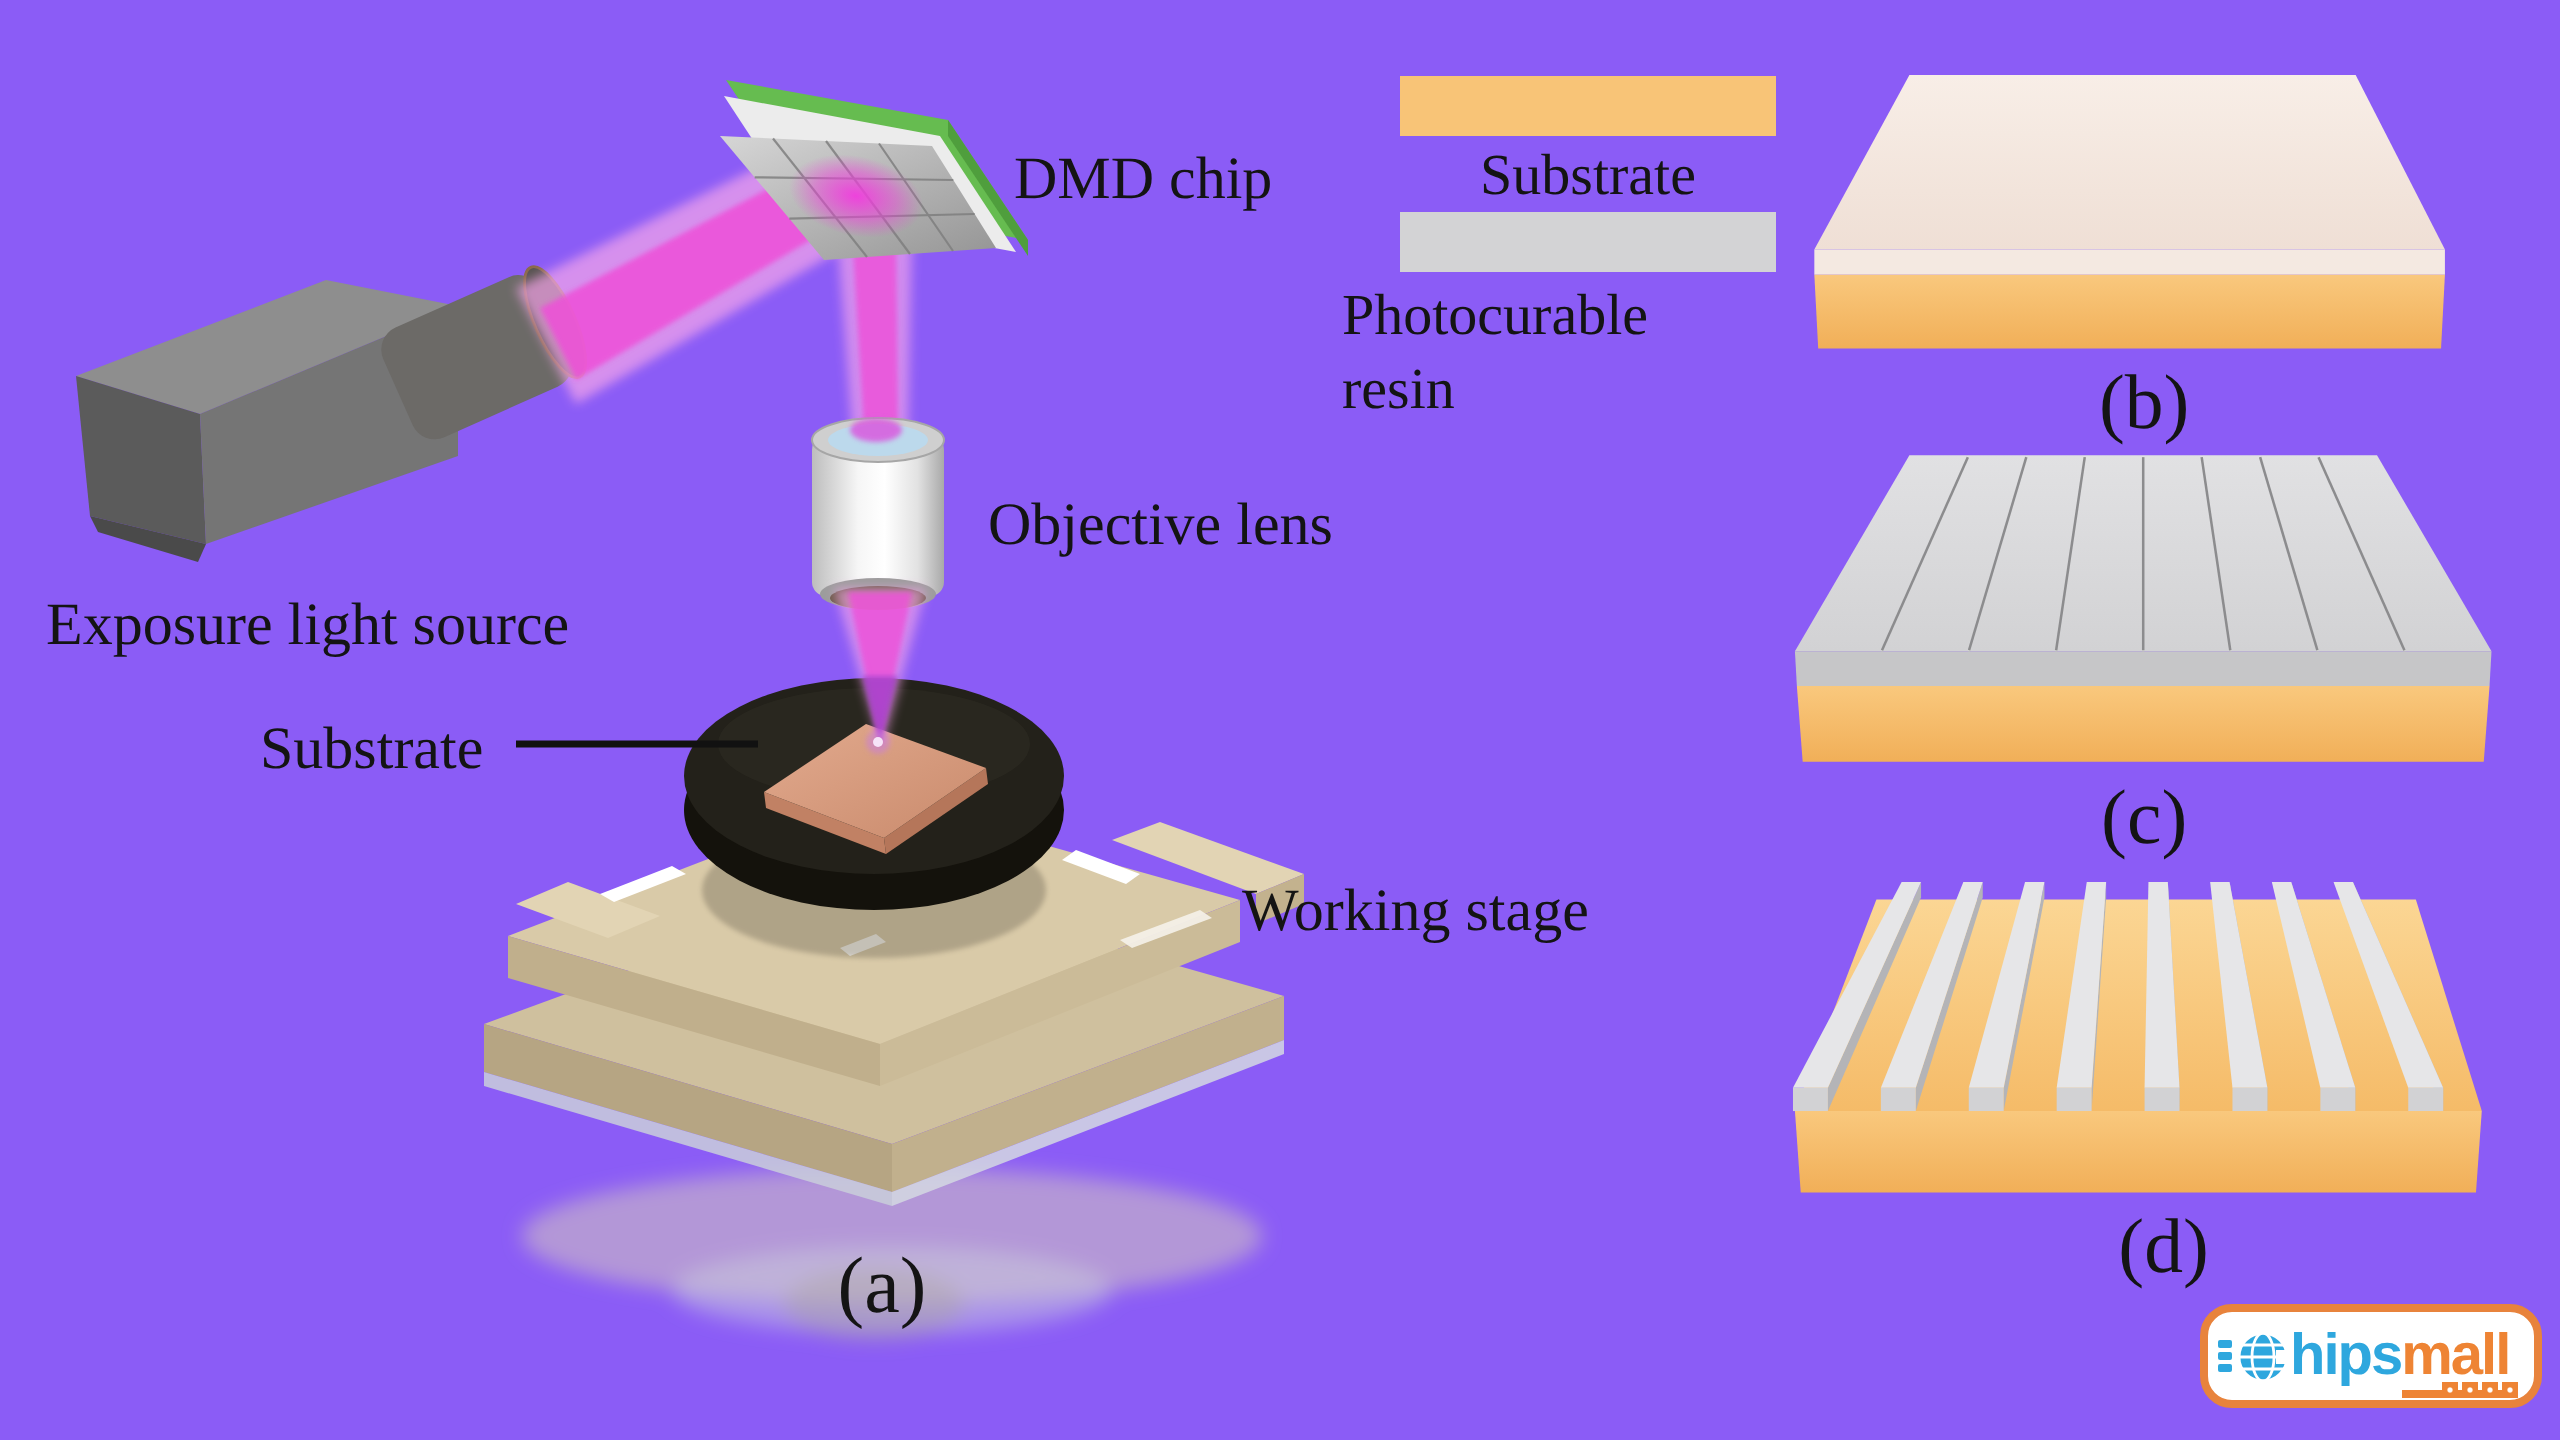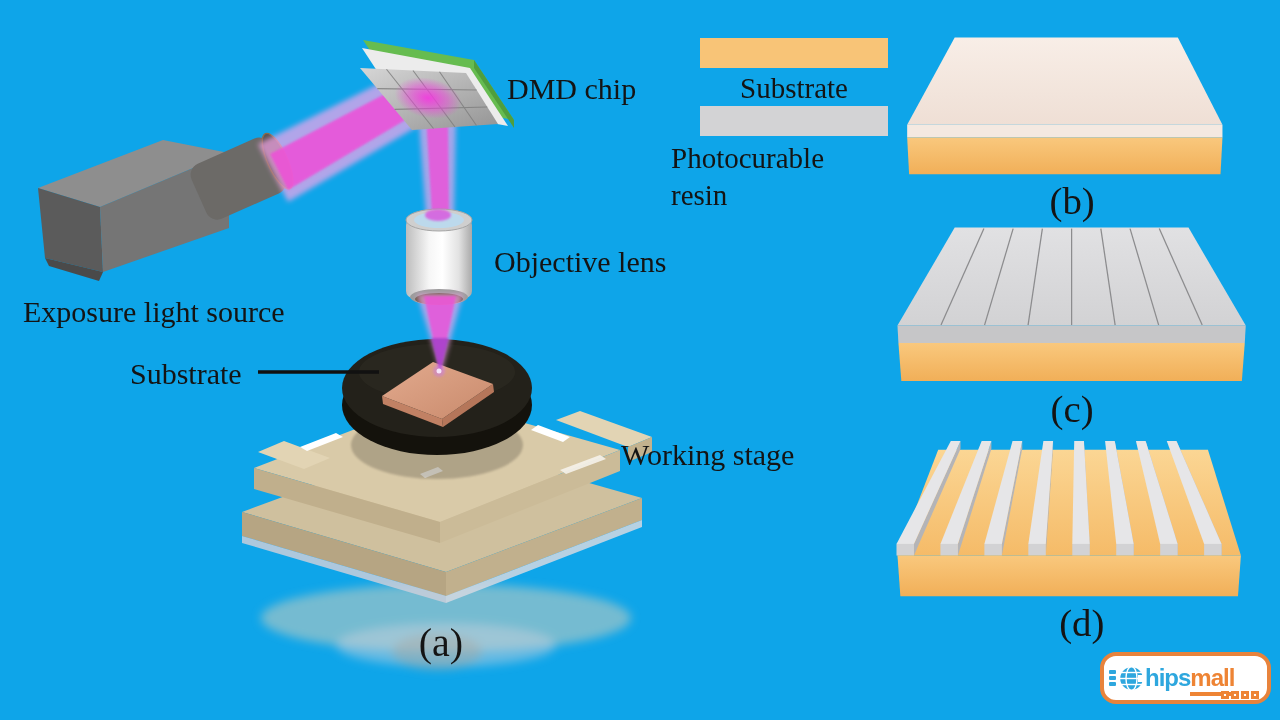--- a/index.html
+++ b/index.html
@@ -1,32 +1,32 @@
 <!DOCTYPE html>
 <html><head>
 <meta charset="utf-8">
 <style>
   html,body{margin:0;padding:0;background:#ffffff;}
-  .canvas{position:relative;width:1280px;height:720px;background:#0ea5e9;overflow:hidden;
+  .canvas{position:relative;width:1280px;height:720px;background:#8b5cf6;overflow:hidden;
           font-family:"Liberation Serif","DejaVu Serif",serif;}
   svg text{font-family:"Liberation Serif","DejaVu Serif",serif;fill:#141414;}
   .abs{position:absolute;}
   
   .legend-bar{position:absolute;left:700px;width:188px;height:30px;}
   .legend-label{position:absolute;color:#141414;font-size:29px;line-height:37px;}
   .legend-label.center{left:700px;width:188px;text-align:center;}
   .legend-label.left{left:671px;width:200px;text-align:left;}
   
   .logo-box{position:absolute;left:1100px;top:652px;width:152px;height:42px;
             border:4px solid #E8833C;border-radius:16px;background:#fff;
             display:flex;align-items:center;padding:1px 6px 1px 5px;
             font-family:"Liberation Sans","DejaVu Sans",sans-serif;}
   .pins{display:flex;flex-direction:column;gap:2px;margin-right:2px;}
   .pin{width:7px;height:4px;background:#2EA7DE;border-radius:1px;}
-  .logo-text{font-weight:bold;font-size:24px;letter-spacing:-1px;line-height:1;}
+  .logo-text{font-weight:bold;font-size:29px;letter-spacing:-1px;line-height:1;}
   .t-blue{color:#2EA7DE;}
   .t-orange{color:#EE8434;border-bottom:4px solid #EE8434;padding-bottom:1px;}
   .cn-squares{position:absolute;right:8px;bottom:1px;display:flex;gap:2px;}
   .cn-squares i{width:8px;height:8px;display:block;
                 background:radial-gradient(circle at 50% 50%, #ffffff 1px, #EE8434 1.6px);}
 </style>
 </head>
 <body>
 
 <div class="canvas">

